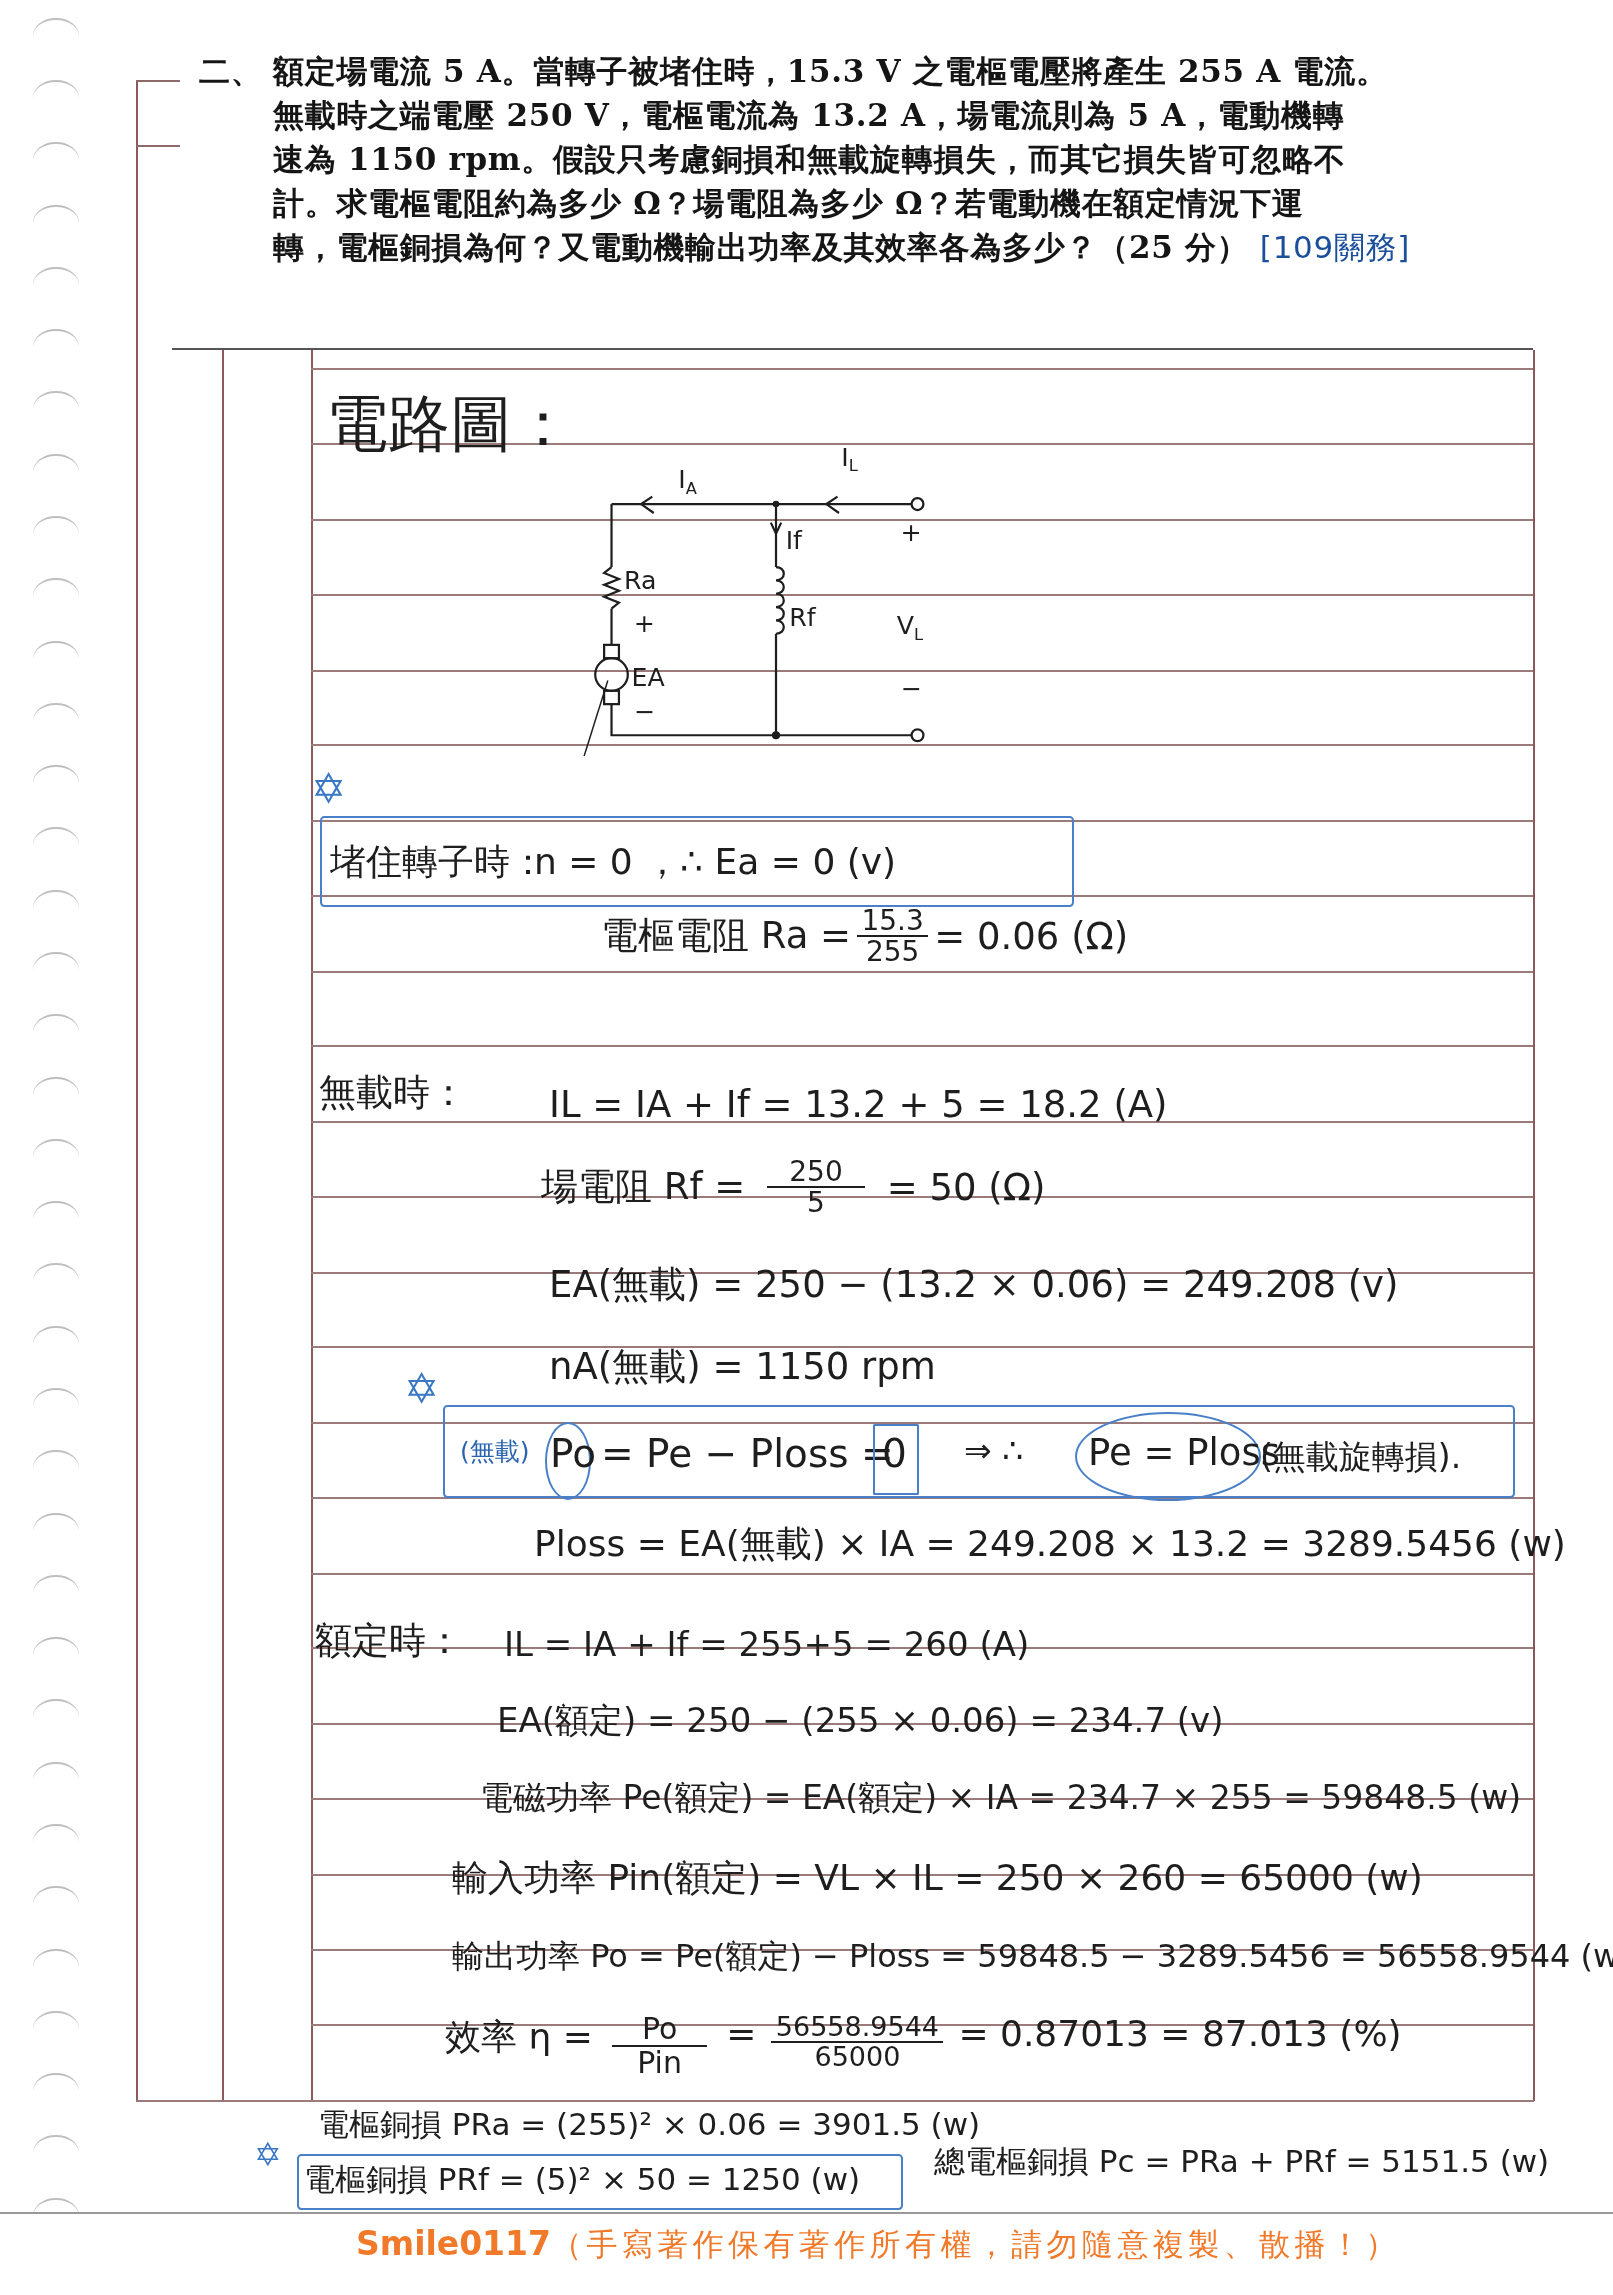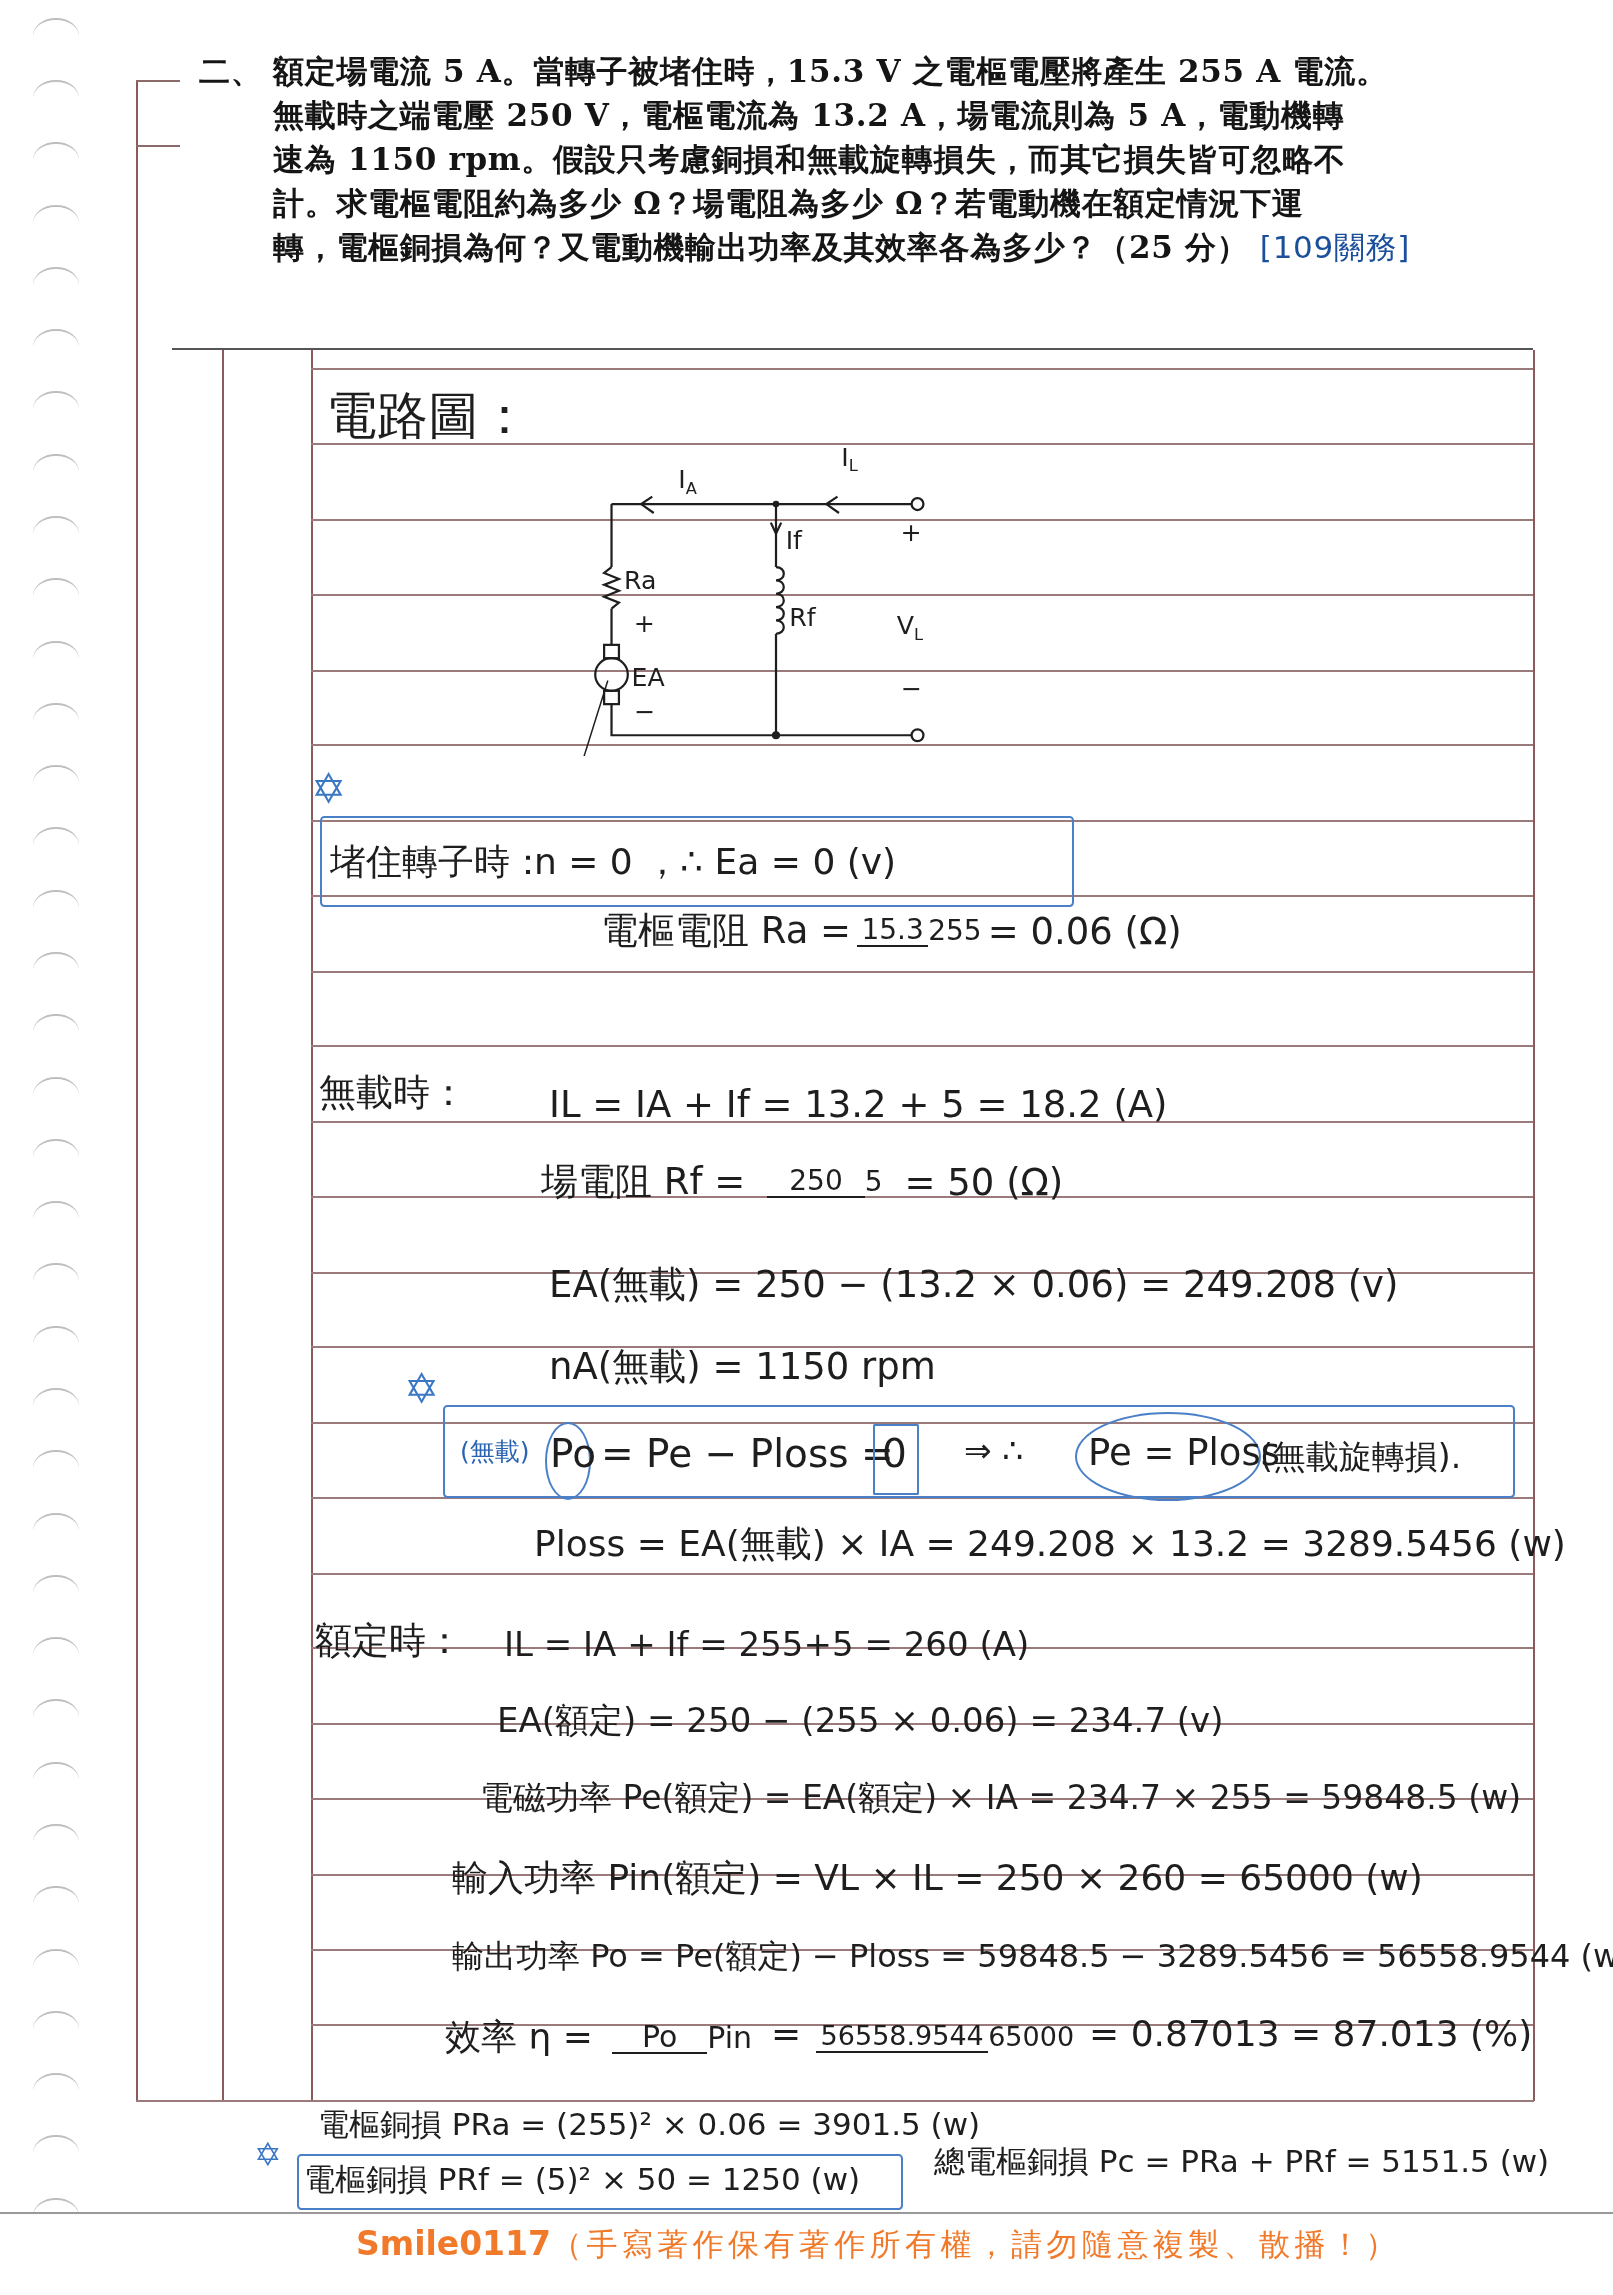--- a/index.html
+++ b/index.html
@@ -15,21 +15,21 @@
               font-size:31px; line-height:44px; font-weight:bold; color:#151515; letter-spacing:0.7px; }
   .question .qnum { position:absolute; left:0; top:0; }
   .question p { margin:0; padding-left:74px; }
   .tag-blue { color:#1b4f9c; font-family:"DejaVu Sans", sans-serif; font-weight:normal; }
 
   .hw { position:absolute; font-family:"DejaVu Sans", sans-serif; color:#1e1e1e; white-space:nowrap; }
   .blue { color:#2a64b0; }
   .box-blue { position:absolute; border:2.2px solid #4a80c8; border-radius:4.4px; }
   .circle-blue { position:absolute; border:2.2px solid #4a80c8; border-radius:50%; }
   .star { position:absolute; color:#3a78c6; font-size:42px; }
-  .frac { display:inline-flex; align-items:center; vertical-align:middle; margin:0 6px; }
+  .frac { display:inline-flex; flex-direction:column; align-items:center; vertical-align:middle; margin:0 6px; }
   .frac .num { border-bottom:2.2px solid #1e1e1e; padding:0 4.4px; line-height:1.05; }
   .frac .den { line-height:1.05; }
   .footer { position:absolute; left:356px; top:2224px; font-size:33px; color:#f07a2a; font-weight:bold; white-space:nowrap; }
   .footer .paren { font-family:"DejaVu Serif", serif; font-weight:normal; letter-spacing:4.4px; font-size:31px; }
   svg.circuit { position:absolute; left:563px; top:430px; }
 </style>
 </head>
 <body>
 
 <div class="hole" style="top:18px"></div>
@@ -108,21 +108,21 @@
   <p>額定場電流 5 A。當轉子被堵住時，15.3 V 之電樞電壓將產生 255 A 電流。</p>
   <p>無載時之端電壓 250 V，電樞電流為 13.2 A，場電流則為 5 A，電動機轉</p>
   <p>速為 1150 rpm。假設只考慮銅損和無載旋轉損失，而其它損失皆可忽略不</p>
   <p>計。求電樞電阻約為多少 Ω？場電阻為多少 Ω？若電動機在額定情況下運</p>
   <p style="position:relative;">
     <span>轉，電樞銅損為何？又電動機輸出功率及其效率各為多少？（25 分）</span>
     <span class="tag-blue">[109關務]</span>
   </p>
 </div>
 
-<div class="hw" style="left:326px; top:382px; font-size:51px;">電路圖：</div>
+<div class="hw" style="left:326px; top:382px; font-size:62px;">電路圖：</div>
 
 <svg class="circuit" width="386" height="326" viewBox="0 0 520 440" fill="none" stroke="#1e1e1e" stroke-width="3">
 
   <path d="M65 100 L470 100"></path>
   <circle cx="478" cy="100" r="8"></circle>
 
   <path d="M120 90 L105 100 L122 112"></path>
 
   <path d="M370 90 L355 100 L372 112"></path>
 

